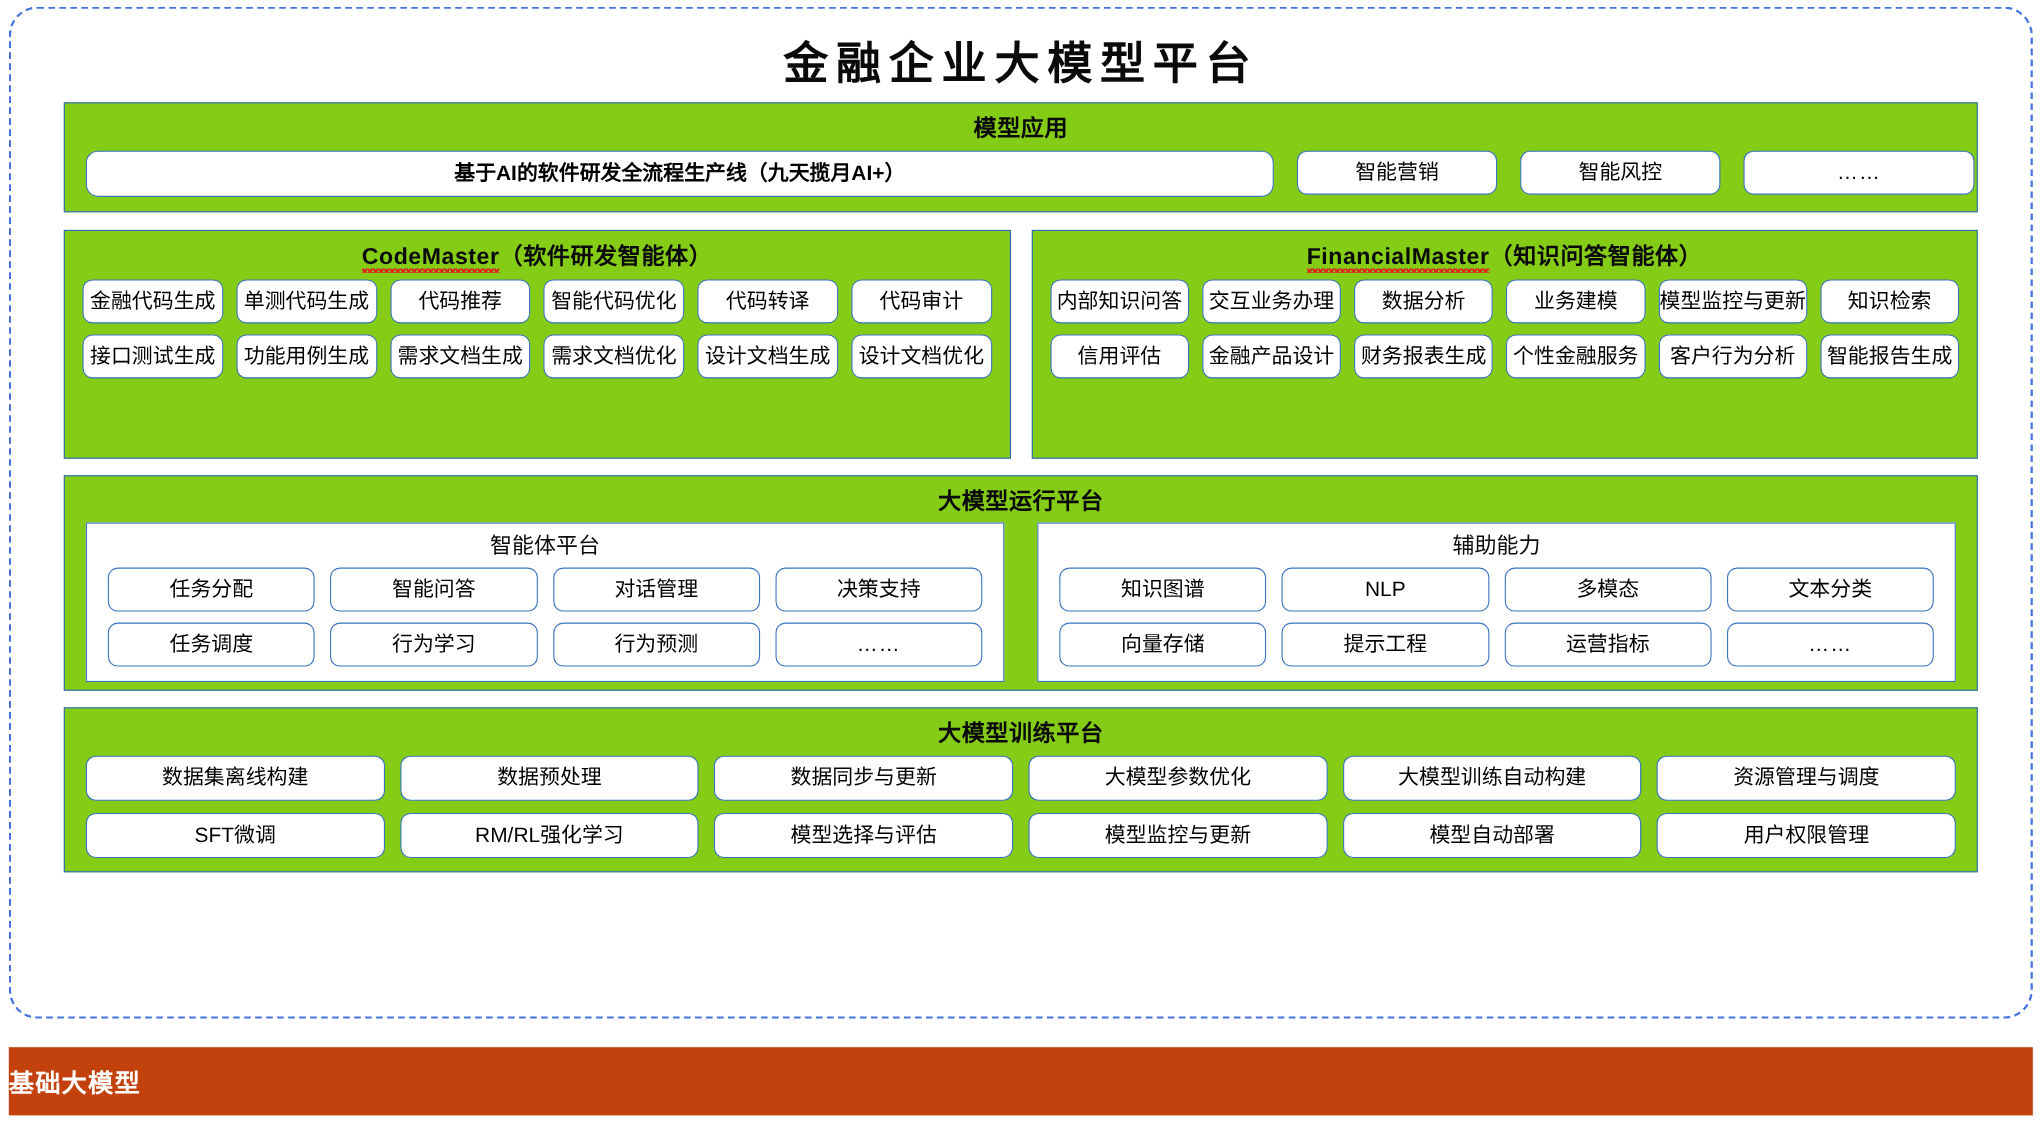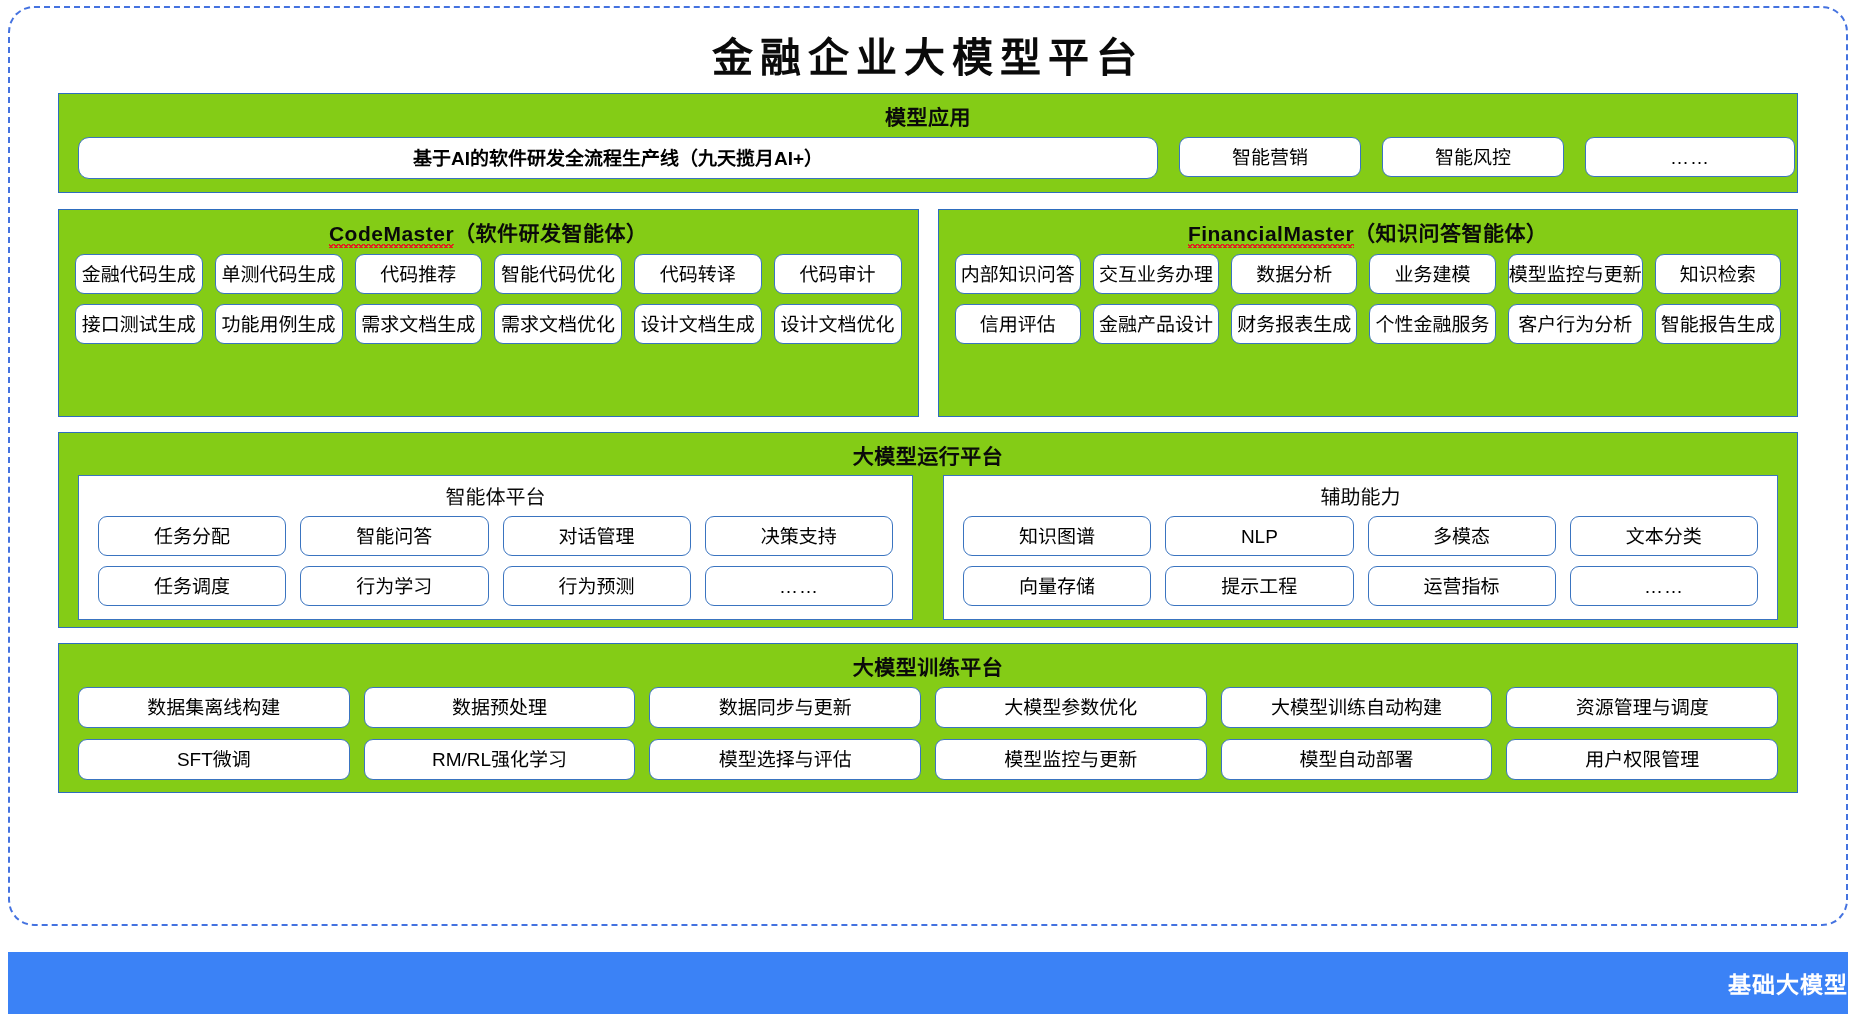--- a/index.html
+++ b/index.html
@@ -186,25 +186,25 @@
   }
   .train-grid .chip { height: 41px; }
 
   
   .base-bar {
     position: absolute;
     left: 8px;
     top: 952px;
     width: 1840px;
     height: 62px;
-    background: #3b82f6;
+    background: #c2410c;
     color: #ffffff;
     display: flex;
     align-items: center;
-    justify-content: flex-end;
+    justify-content: flex-start;
     font-size: 23px;
     font-weight: bold;
     letter-spacing: 1px;
   }
 </style>
 </head>
 <body>
 
 <div class="outer-frame">
   <div class="frame-inner">

